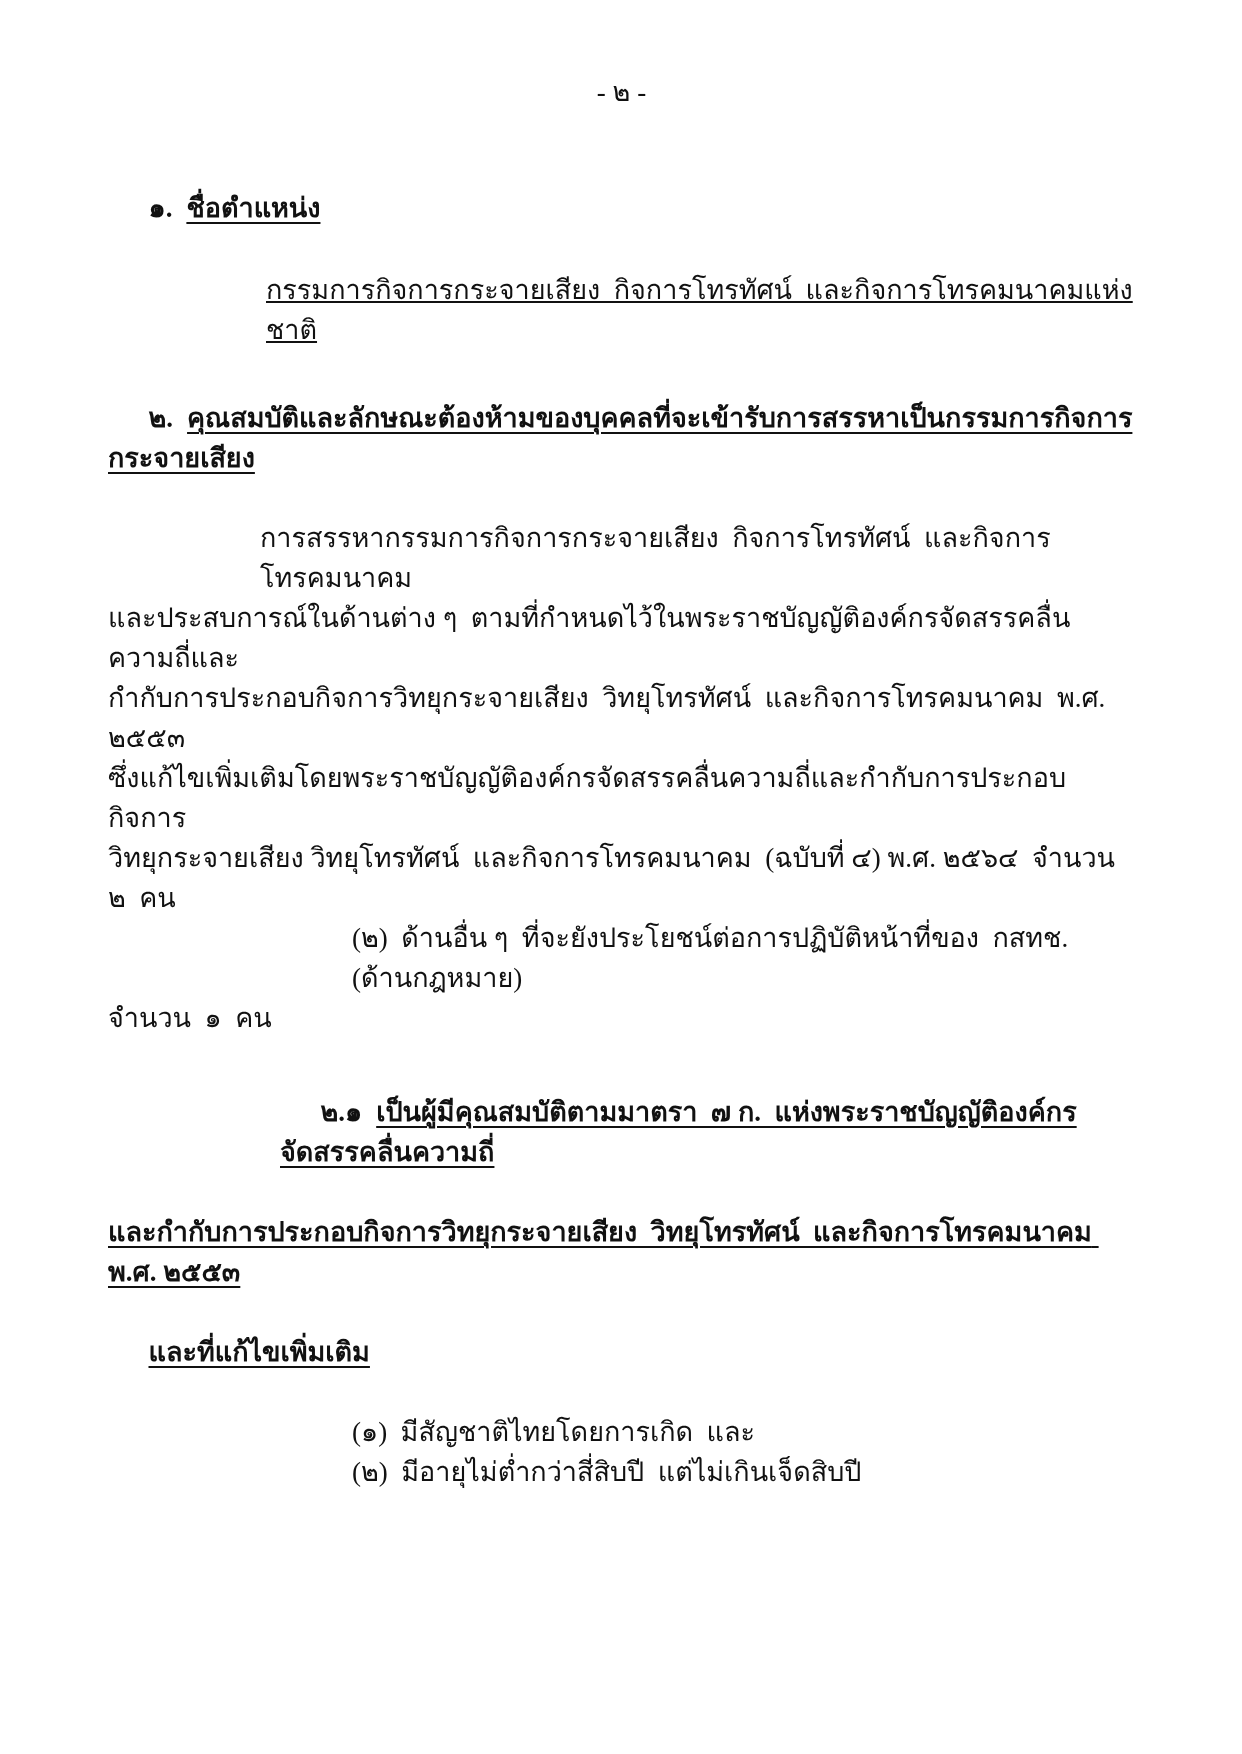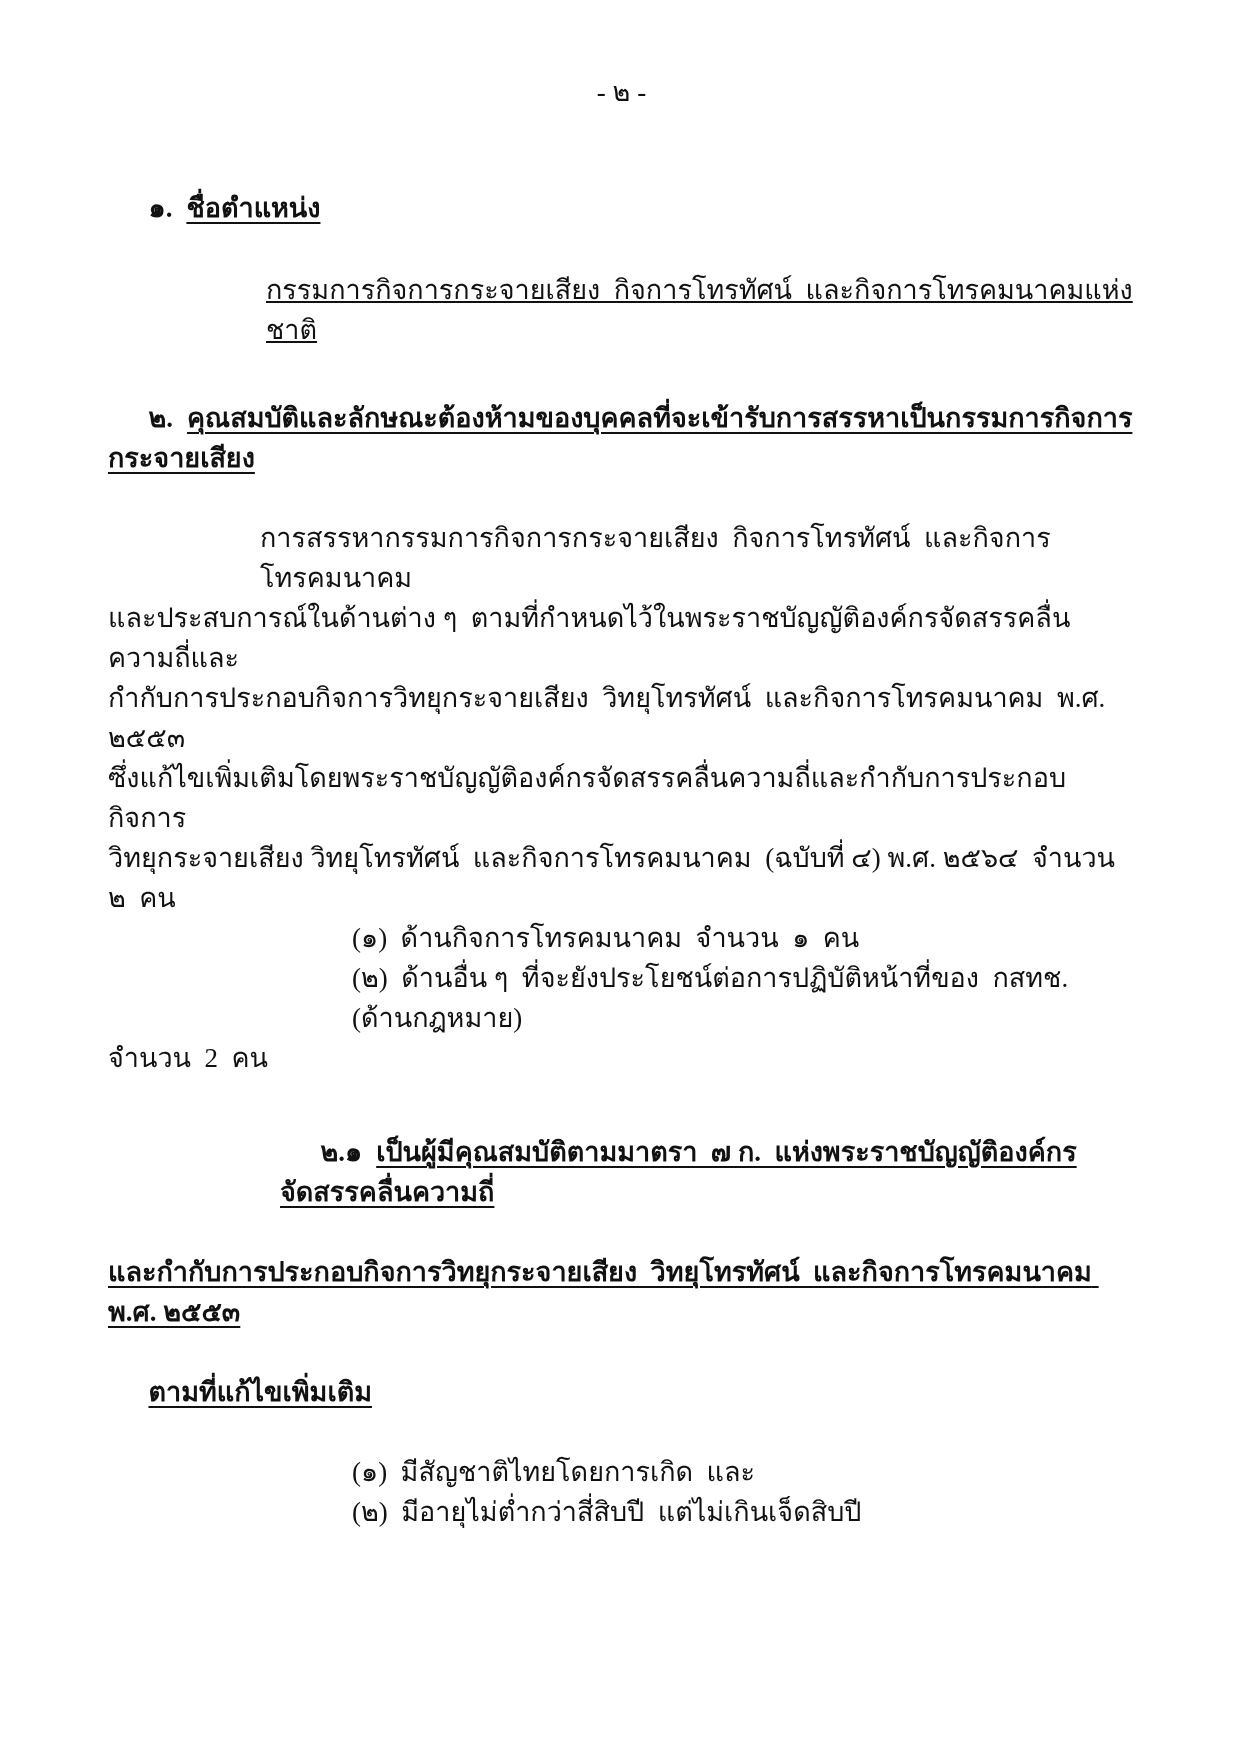--- a/index.html
+++ b/index.html
@@ -54,28 +54,27 @@
     <div class="line bold mt-s2">
       <span class="num">๒.</span><span class="ut">คุณสมบัติและลักษณะต้องห้ามของบุคคลที่จะเข้ารับการสรรหาเป็นกรรมการกิจการกระจายเสียง</span>
     </div>
 
     <div class="line ind-par mt-par">การสรรหากรรมการกิจการกระจายเสียง  กิจการโทรทัศน์  และกิจการโทรคมนาคม</div>
     <div class="line">และประสบการณ์ในด้านต่าง ๆ  ตามที่กำหนดไว้ในพระราชบัญญัติองค์กรจัดสรรคลื่นความถี่และ</div>
     <div class="line">กำกับการประกอบกิจการวิทยุกระจายเสียง  วิทยุโทรทัศน์  และกิจการโทรคมนาคม  พ.ศ. ๒๕๕๓</div>
     <div class="line">ซึ่งแก้ไขเพิ่มเติมโดยพระราชบัญญัติองค์กรจัดสรรคลื่นความถี่และกำกับการประกอบกิจการ</div>
     <div class="line">วิทยุกระจายเสียง วิทยุโทรทัศน์  และกิจการโทรคมนาคม  (ฉบับที่ ๔) พ.ศ. ๒๕๖๔  จำนวน  ๒  คน</div>
 
-    <div class="line ind-item">(๑)  ด้านกิจการโทรคมนาคม  จำนวน  ๑  คน</div>
     <div class="line ind-item">(๒)  ด้านอื่น ๆ  ที่จะยังประโยชน์ต่อการปฏิบัติหน้าที่ของ  กสทช. (ด้านกฎหมาย)</div>
-    <div class="line">จำนวน  2  คน</div>
+    <div class="line">จำนวน  ๑  คน</div>
 
     <div class="line bold ind-sub mt-sub">
       <span class="num">๒.๑</span><span class="ut">เป็นผู้มีคุณสมบัติตามมาตรา  ๗ ก.  แห่งพระราชบัญญัติองค์กรจัดสรรคลื่นความถี่</span>
     </div>
     <div class="line bold ut-full">และกำกับการประกอบกิจการวิทยุกระจายเสียง  วิทยุโทรทัศน์  และกิจการโทรคมนาคม พ.ศ. ๒๕๕๓</div>
     <div class="line bold">
-      <span class="ut">ตามที่แก้ไขเพิ่มเติม</span>
+      <span class="ut">และที่แก้ไขเพิ่มเติม</span>
     </div>
     <div class="line ind-item">(๑)  มีสัญชาติไทยโดยการเกิด  และ</div>
     <div class="line ind-item">(๒)  มีอายุไม่ต่ำกว่าสี่สิบปี  แต่ไม่เกินเจ็ดสิบปี</div>
 
   </div>
 </div>
 
 </body></html>

